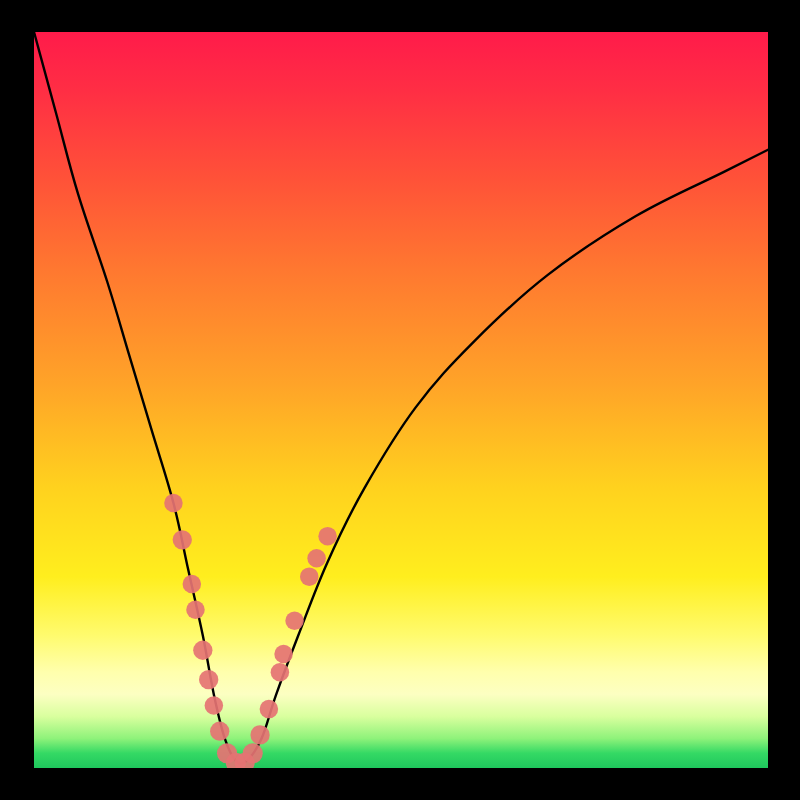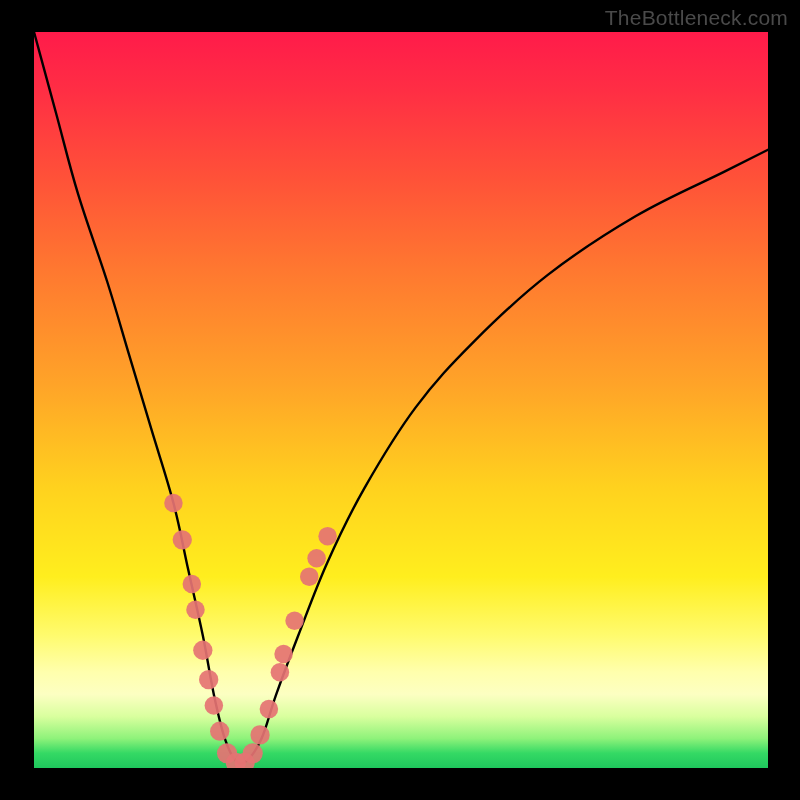--- a/index.html
+++ b/index.html
@@ -85,14 +85,13 @@
           <circle cx="234.88" cy="677.12" r="9.25" fill="#e57373" fill-opacity="0.92"></circle>
           <circle cx="245.89" cy="640.32" r="9.25" fill="#e57373" fill-opacity="0.92"></circle>
           <circle cx="249.56" cy="621.92" r="9.25" fill="#e57373" fill-opacity="0.92"></circle>
           <circle cx="260.57" cy="588.80" r="9.25" fill="#e57373" fill-opacity="0.92"></circle>
           <circle cx="275.25" cy="544.64" r="9.25" fill="#e57373" fill-opacity="0.92"></circle>
           <circle cx="282.59" cy="526.24" r="9.25" fill="#e57373" fill-opacity="0.92"></circle>
           <circle cx="293.60" cy="504.16" r="9.25" fill="#e57373" fill-opacity="0.92"></circle>
         </g>
     </svg>
   </div>
-  <div class="watermark">TheBottleneck.com</div>
 </div>
 
 </body></html>

